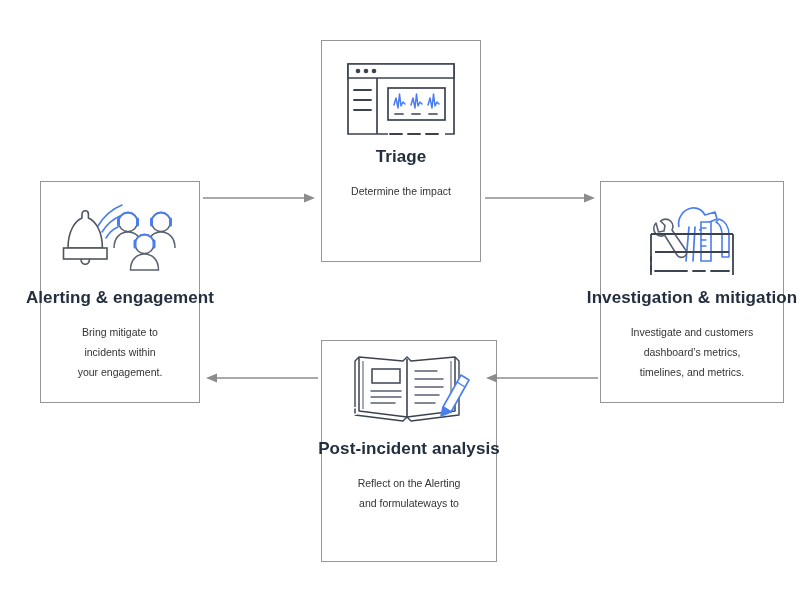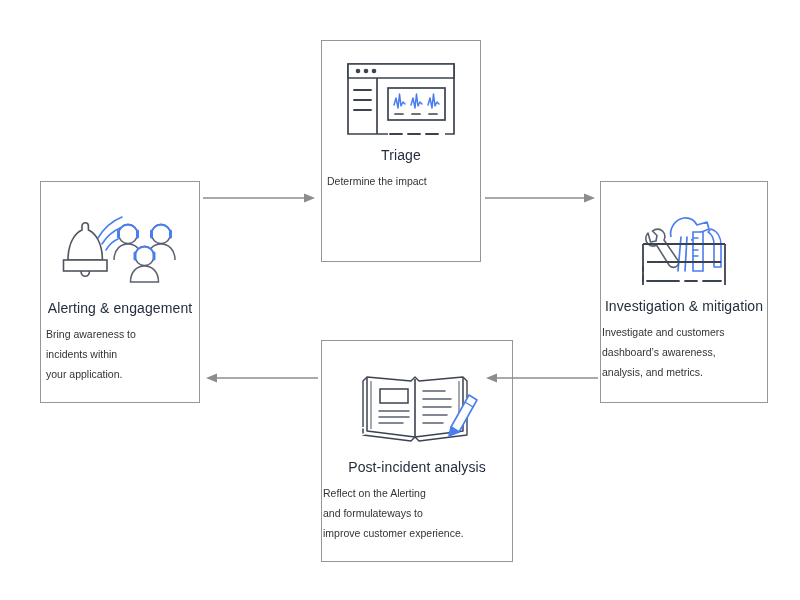--- a/index.html
+++ b/index.html
@@ -30,67 +30,68 @@
     display: flex;
     flex-direction: column;
     align-items: center;
   }
 
   .card-alerting {
     left: 40px;
     top: 181px;
     width: 160px;
     height: 222px;
-    padding-top: 26px;
+    padding-top: 14px;
   }
   .card-triage {
     left: 321px;
     top: 40px;
     width: 160px;
     height: 222px;
     padding-top: 14px;
   }
   .card-investigation {
     left: 600px;
     top: 181px;
-    width: 168px;
-    height: 222px;
-    padding-top: 24px;
+    width: 184px;
+    height: 222px;
+    padding-top: 14px;
   }
   .card-postincident {
     left: 321px;
     top: 340px;
-    width: 192px;
-    height: 222px;
-    padding-top: 26px;
+    width: 176px;
+    height: 222px;
+    padding-top: 6px;
   }
 
   .card-icon {
     height: 88px;
     display: flex;
     align-items: center;
     justify-content: center;
     width: 100%;
   }
 
   .card-title {
-    font-size: 14px;
-    font-weight: normal;
+    font-size: 17px;
+    font-weight: bold;
     color: #232f3e;
     text-align: left;
     letter-spacing: 0.1px;
     margin-top: 4px;
     white-space: nowrap;
   }
 
   .card-body {
     font-size: 10.5px;
     color: #333333;
+    text-align: center;
     line-height: 20px;
-    margin-top: 8px;
+    margin-top: 14px;
     padding: 0 5px;
     width: 100%;
     box-sizing: border-box;
   }
   .card-body.wide {
     padding: 0 1px;
   }
 
   
   .arrow {
@@ -133,23 +134,23 @@
 
         <circle cx="90.5" cy="46" r="9.5" stroke="#5a6270" stroke-width="1.5" fill="#fff"></circle>
         <path d="M81 46 A9.5 9.5 0 0 1 100 46" stroke="#4a7ef0" stroke-width="1.8" fill="none"></path>
         <path d="M81 43 L81 49" stroke="#4a7ef0" stroke-width="3" stroke-linecap="round"></path>
         <path d="M100 43 L100 49" stroke="#4a7ef0" stroke-width="3" stroke-linecap="round"></path>
         <path d="M76.5 72 C76.5 61, 83.5 56, 90.5 56 C97.5 56, 104.5 61, 104.5 72 Z" stroke="#5a6270" stroke-width="1.5" fill="#fff"></path>
       </svg>
     </div>
     <div class="card-title">Alerting &amp; engagement</div>
     <div class="card-body">
-      <div>Bring awareness to</div>
+      <div>Bring mitigate to</div>
       <div>incidents within</div>
-      <div>your application.</div>
+      <div>your engagement.</div>
     </div>
   </div>
 
   <div class="card card-triage">
     <div class="card-icon">
       <svg width="114" height="82" viewBox="0 0 114 82" fill="none">
 
         <path d="M4 6 L110 6 L110 76 L4 76 Z" stroke="#3b4350" stroke-width="1.7" fill="#fff"></path>
         <path d="M4 6 L110 6 L110 20 L4 20 Z" stroke="#3b4350" stroke-width="1.7" fill="#fff"></path>
         <circle cx="14" cy="13" r="2.3" fill="#3b4350"></circle>
@@ -203,22 +204,22 @@
         <path d="M18 55 L92 55" stroke="#3b4350" stroke-width="2.1"></path>
 
         <path d="M14 60 L14 64 M14 69 L14 74" stroke="#3b4350" stroke-width="2" stroke-linecap="round"></path>
 
         <path d="M18 74 L50 74 M56 74 L68 74 M74 74 L92 74" stroke="#3b4350" stroke-width="1.8" stroke-linecap="round"></path>
       </svg>
     </div>
     <div class="card-title">Investigation &amp; mitigation</div>
     <div class="card-body wide">
       <div>Investigate and customers</div>
-      <div>dashboard’s awareness,</div>
-      <div>analysis, and metrics.</div>
+      <div>dashboard’s metrics,</div>
+      <div>timelines, and metrics.</div>
     </div>
   </div>
 
   <div class="card card-postincident">
     <div class="card-icon">
       <svg width="124" height="88" viewBox="0 0 124 88" fill="none">
 
         <path d="M8 14 L12 10 L56 14 L60 10 L64 14 L108 10 L112 14 L112 68 L64 74 L60 70 L56 74 L8 68 Z" stroke="#3b4350" stroke-width="1.4" fill="#fff" stroke-linejoin="round"></path>
 
         <path d="M12 10 L12 64 L60 70" stroke="#3b4350" stroke-width="1.5" fill="#fff" stroke-linejoin="round"></path>
@@ -245,21 +246,20 @@
 
         <path d="M96 60 L114 28 L122 33 L104 65 Z" stroke="#4a7ef0" stroke-width="1.6" fill="#fff" stroke-linejoin="round"></path>
         <path d="M96 60 L104 65 L94 69 Z" stroke="#4a7ef0" stroke-width="1.6" fill="#4a7ef0" stroke-linejoin="round"></path>
         <path d="M110 35 L118 40" stroke="#4a7ef0" stroke-width="1.4"></path>
       </svg>
     </div>
     <div class="card-title">Post-incident analysis</div>
     <div class="card-body wide">
       <div>Reflect on the Alerting</div>
       <div>and formulateways to</div>
-      <div>improve customer experience.</div>
     </div>
   </div>
 
   <div class="arrow arrow-top-left">
     <svg width="115" height="16" viewBox="0 0 115 16" fill="none">
       <path d="M0 8 L102 8" stroke="#8c8c8c" stroke-width="1.3"></path>
       <path d="M101 3.5 L112 8 L101 12.5 Z" fill="#8c8c8c"></path>
     </svg>
   </div>
 

